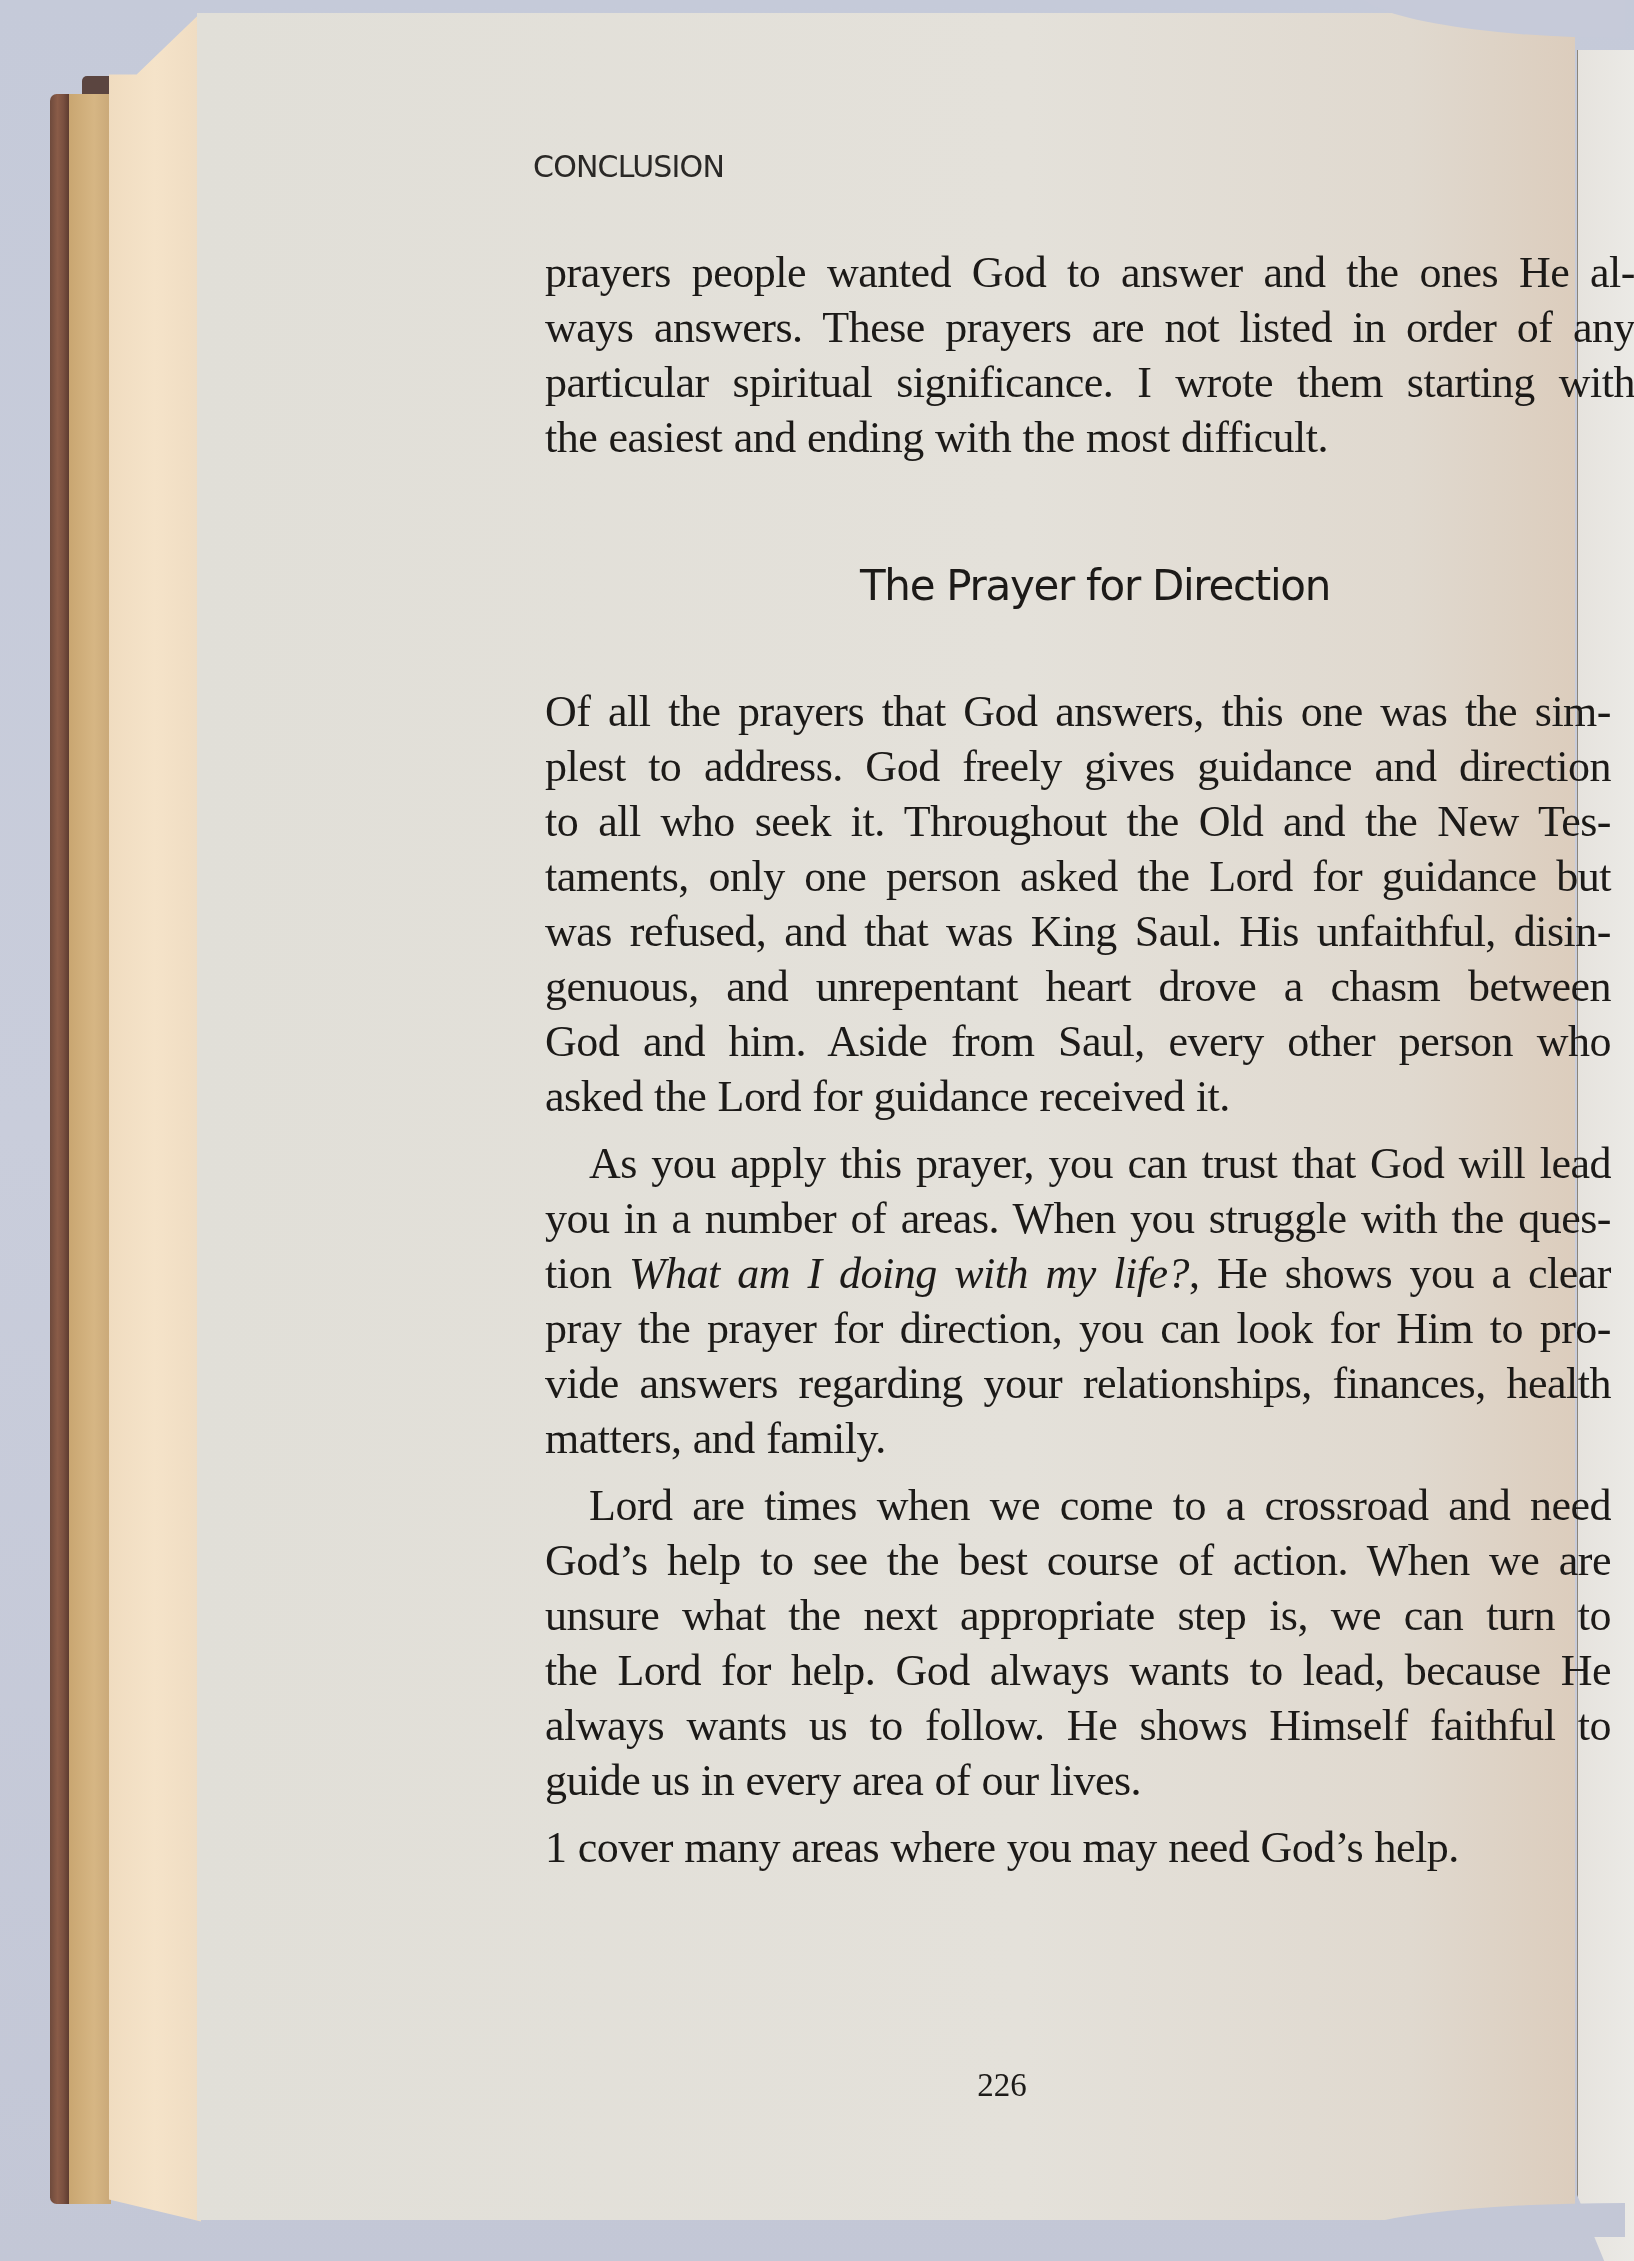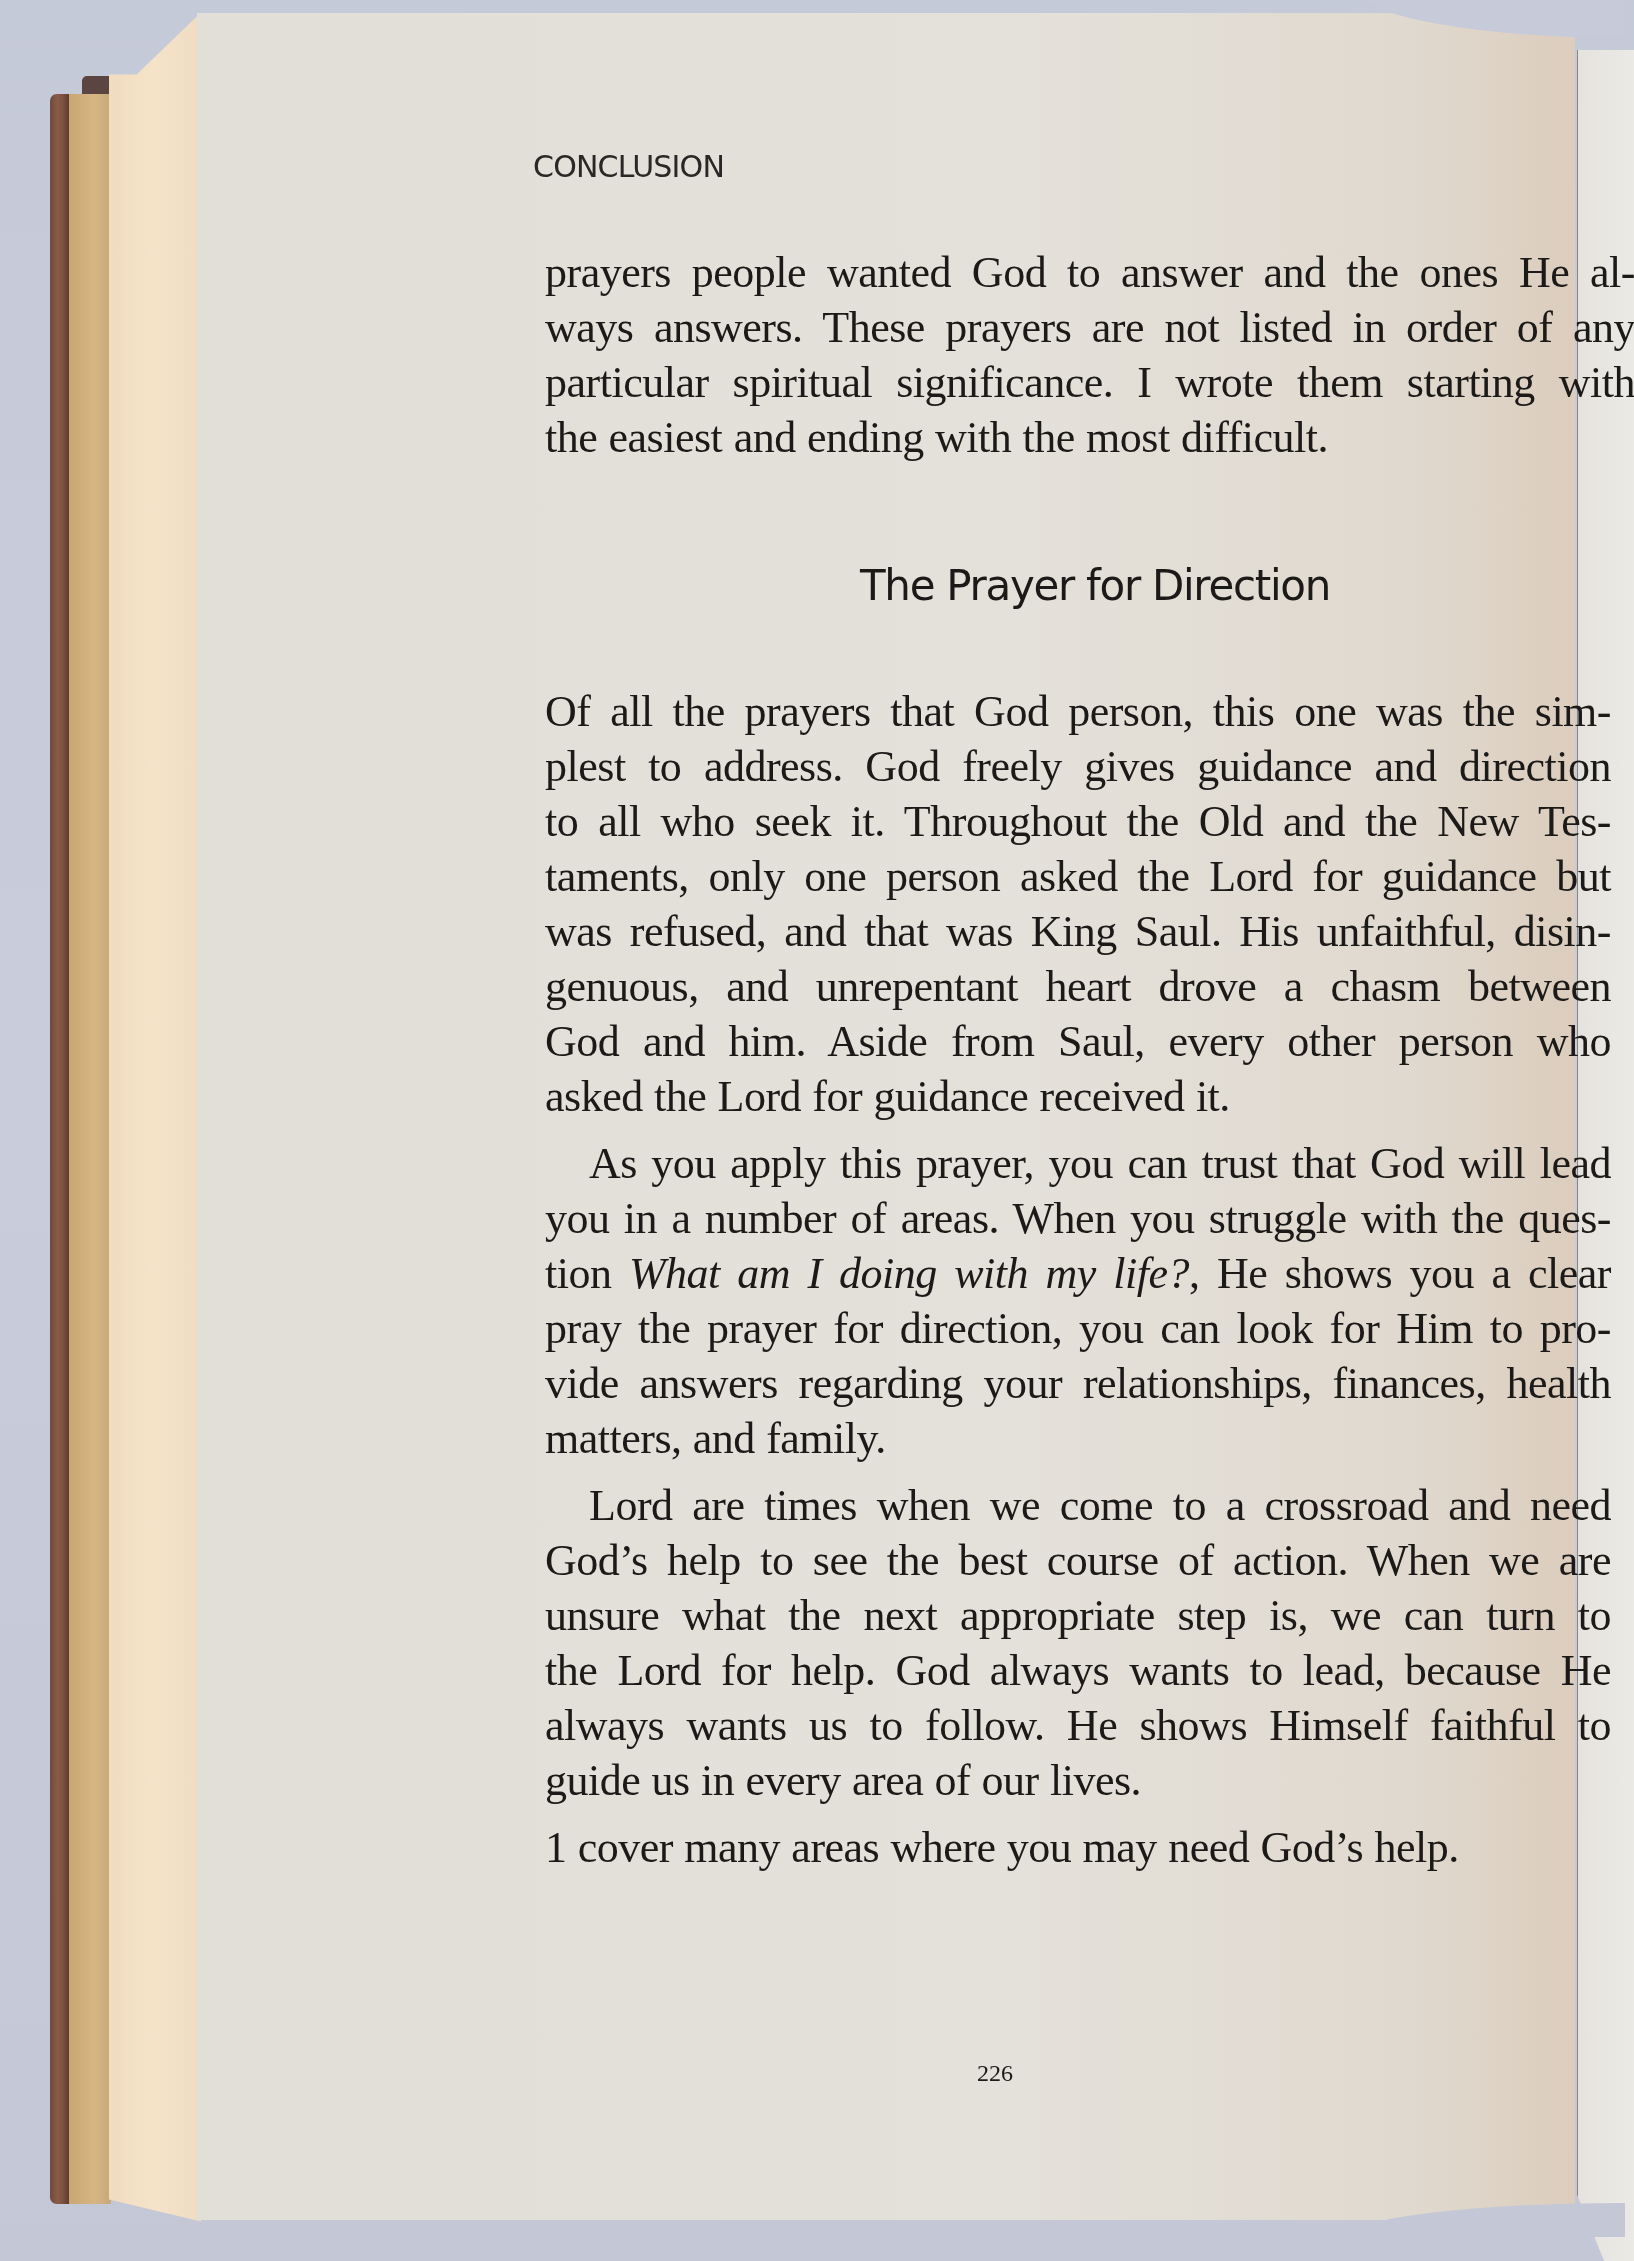--- a/index.html
+++ b/index.html
@@ -161,23 +161,23 @@
       top: 659px;
       width: 1090px;
     }
 
     .page-number {
       position: absolute;
       left: 0;
       top: 2047px;
       width: 924px;
       text-align: center;
-      font-size: 24px;
+      font-size: 33px;
       color: #1c1a18;
-      margin: 0;
+      margin: 7px;
     }
 
     em {
       font-style: italic;
     }
   </style>
 </head>
 <body>
 
 <div class="cover-top"></div>
@@ -195,21 +195,21 @@
         <span class="line">prayers people wanted God to answer and the ones He al-</span>
         <span class="line">ways answers. These prayers are not listed in order of any</span>
         <span class="line">particular spiritual significance. I wrote them starting with</span>
         <span class="line last">the easiest and ending with the most difficult.</span>
       </div>
 
     <h2 class="section-heading">The Prayer for Direction</h2>
 
     <div id="body-paras">
         <div class="para">
-          <span class="line">Of all the prayers that God person, this one was the sim-</span>
+          <span class="line">Of all the prayers that God answers, this one was the sim-</span>
           <span class="line">plest to address. God freely gives guidance and direction</span>
           <span class="line">to all who seek it. Throughout the Old and the New Tes-</span>
           <span class="line">taments, only one person asked the Lord for guidance but</span>
           <span class="line">was refused, and that was King Saul. His unfaithful, disin-</span>
           <span class="line">genuous, and unrepentant heart drove a chasm between</span>
           <span class="line">God and him. Aside from Saul, every other person who</span>
           <span class="line last">asked the Lord for guidance received it.</span>
         </div>
         <div class="para">
           <span class="line" style="text-indent: 44px;">As you apply this prayer, you can trust that God will lead</span>

